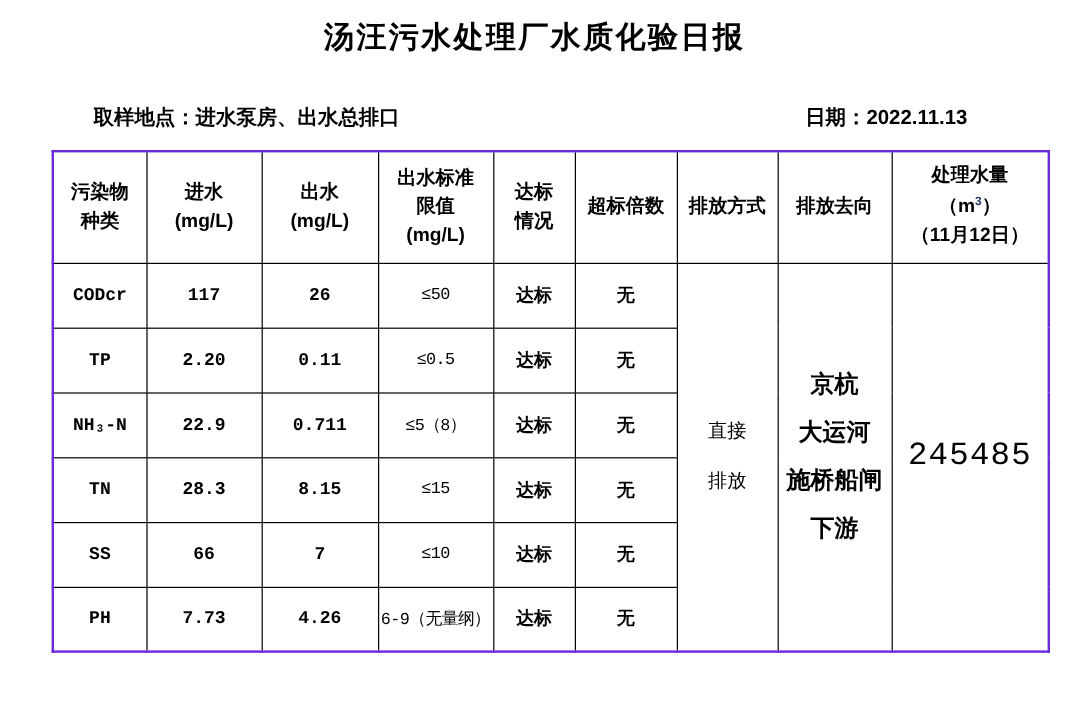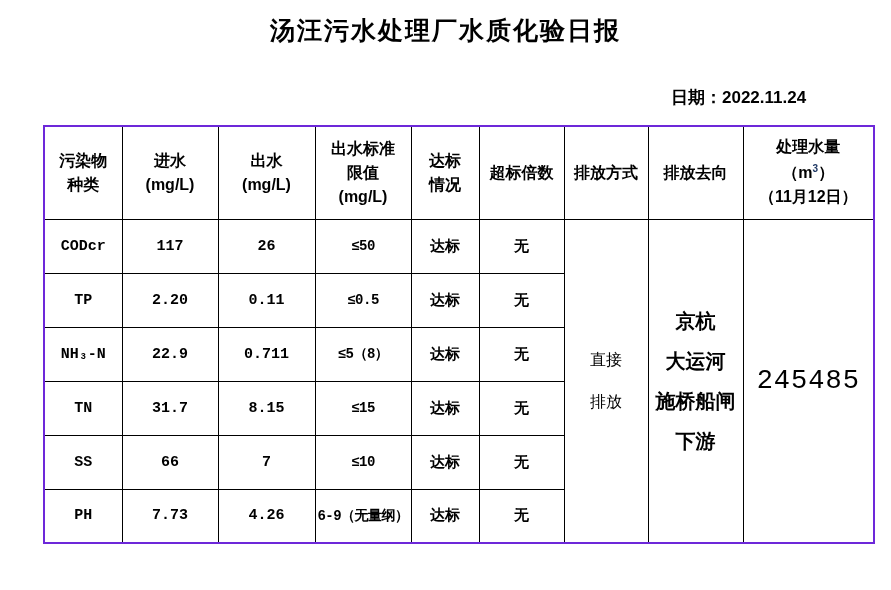--- a/index.html
+++ b/index.html
@@ -70,21 +70,21 @@
     font-size: 10px;
     font-weight: bold;
   }
   td.num {
     font-family: "Liberation Mono", "DejaVu Sans Mono", monospace;
     font-weight: bold;
     font-size: 15px;
   }
   td.limit {
     font-family: "Liberation Mono", "DejaVu Sans Mono", monospace;
-    font-weight: bold;
+    font-weight: normal;
     font-size: 14px;
     letter-spacing: -0.5px;
   }
   td.cn {
     font-size: 15px;
     font-weight: bold;
   }
   td.method {
     font-size: 16px;
     font-weight: normal;
@@ -110,21 +110,22 @@
     font-size: 16px;
     font-weight: bold;
   }
 </style>
 </head>
 <body>
 
 <div class="page">
 
   <div class="title">汤汪污水处理厂水质化验日报</div>
-  <div class="date">日期：2022.11.24</div>
+  <div class="sampling">取样地点：进水泵房、出水总排口</div>
+  <div class="date">日期：2022.11.13</div>
 
   <table class="report">
     <colgroup>
       <col style="width:78px">
         <col style="width:96px">
         <col style="width:97px">
       <col style="width:96px">
         <col style="width:68px">
         <col style="width:85px">
       <col style="width:84px">
@@ -185,21 +186,21 @@
         <td class="num">NH₃-N</td>
         <td class="num">22.9</td>
         <td class="num">0.711</td>
         <td class="limit">≤5（8）</td>
         <td class="cn">达标</td>
         <td class="cn">无</td>
       </tr>
 
       <tr class="datarow">
         <td class="num">TN</td>
-        <td class="num">31.7</td>
+        <td class="num">28.3</td>
         <td class="num">8.15</td>
         <td class="limit">≤15</td>
         <td class="cn">达标</td>
         <td class="cn">无</td>
       </tr>
 
       <tr class="datarow">
         <td class="num">SS</td>
         <td class="num">66</td>
         <td class="num">7</td>

